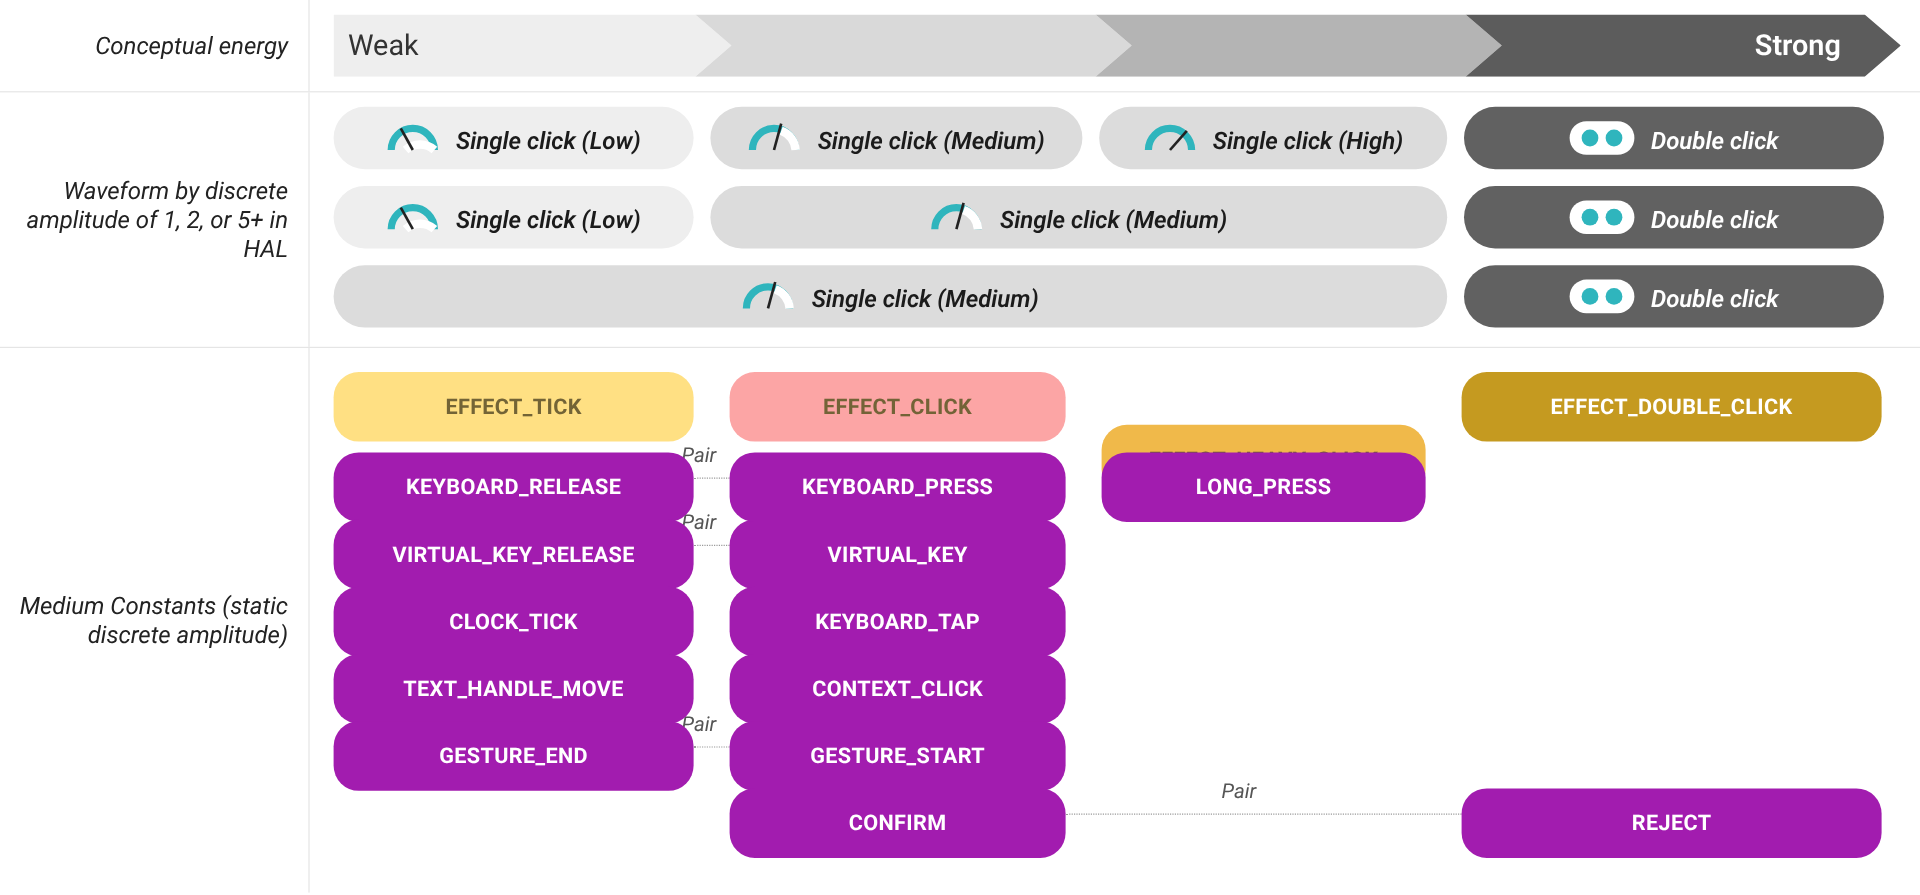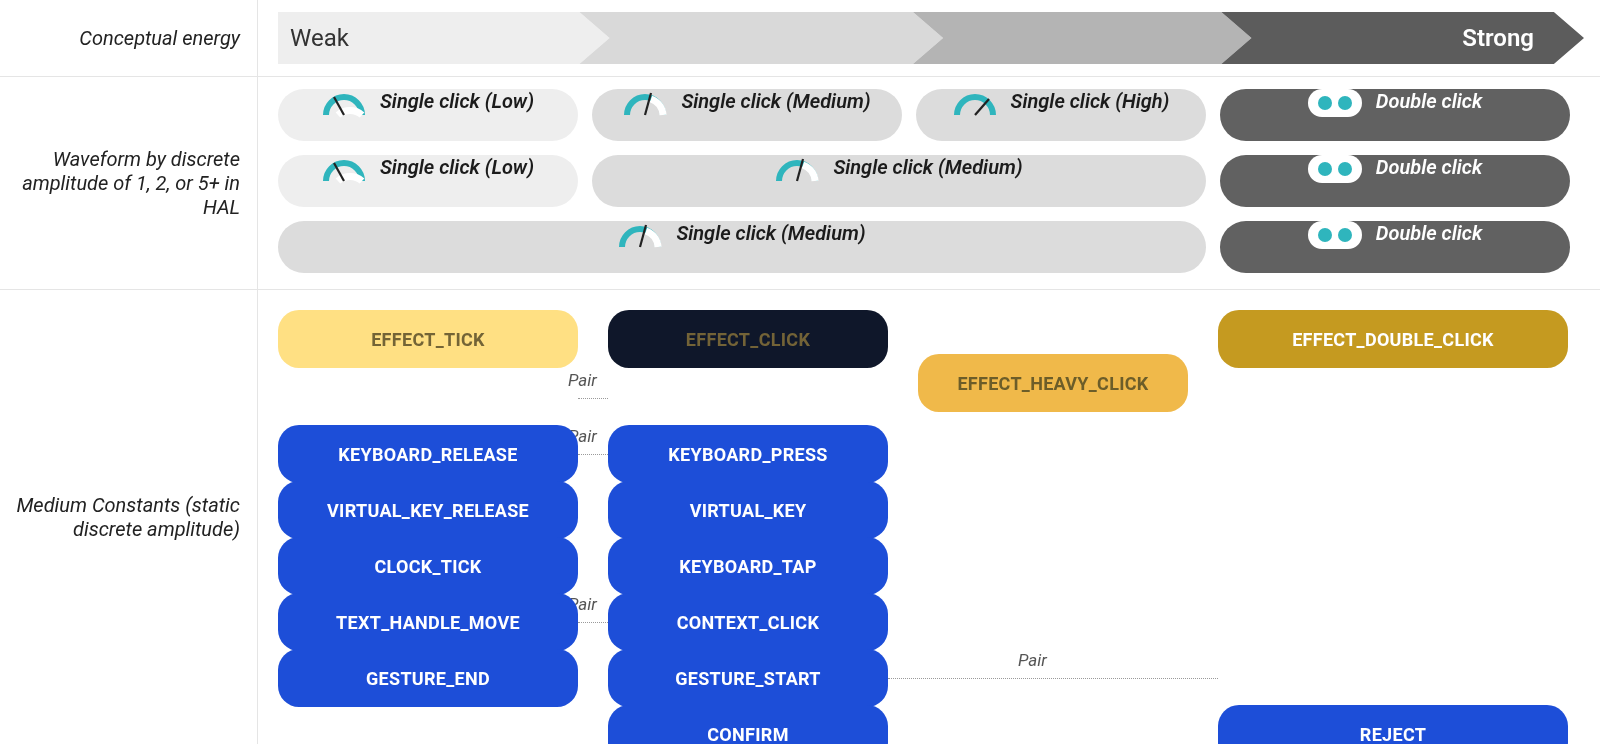--- a/index.html
+++ b/index.html
@@ -13,36 +13,36 @@
 
   
   .arrowbar { position: relative; height: 52px; display: flex; align-items: center; }
   .arrowbar svg { position: absolute; inset: 0; }
   .arrowbar .lab { position: absolute; font-size: 24px; }
   .arrowbar .lab.left { left: 12px; color: #333; font-weight: 400; }
   .arrowbar .lab.right { right: 50px; color: #fff; font-weight: 600; }
 
   
   .wf-line { display: flex; gap: 14px; margin-bottom: 14px; }
-  .cap { height: 52px; border-radius: 26px; display: flex; align-items: flex-start; justify-content: center; gap: 14px; font-style: italic; font-weight: 600; font-size: 20px; padding: 0 20px; }
+  .cap { height: 52px; border-radius: 26px; display: flex; align-items: flex-end; justify-content: center; gap: 14px; font-style: italic; font-weight: 600; font-size: 20px; padding: 12px 20px; }
   .cap.bg-light  { background: #eeeeee; color: #1b1b1b; }
   .cap.bg-mid    { background: #dcdcdc; color: #1b1b1b; font-style: italic; }
   .cap.bg-dark   { background: #616161; color: #fff; font-style: italic; }
   .gauge { width: 44px; height: 30px; display: inline-flex; align-items: center; justify-content: center; }
   .dots { width: 54px; height: 28px; border-radius: 14px; background: #fff; display: inline-flex; align-items: center; justify-content: center; gap: 6px; }
   .dots span { width: 14px; height: 14px; border-radius: 50%; background: #2fb5bd; }
 
   
   .const-grid { position: relative; height: 430px; }
   .pill { position: absolute; height: 58px; border-radius: 21px; display: flex; align-items: center; justify-content: center; font-weight: 700; font-size: 18px; letter-spacing: 0.3px; }
   .pill.yellow-light { background: #ffe083; color: #736436; }
-  .pill.yellow-mid   { background: #0f172a; color: #736337; }
+  .pill.yellow-mid   { background: #fca5a5; color: #736337; }
   .pill.yellow-deep  { background: #f0b94a; color: #6c5d29; margin-top: 44px; }
   .pill.gold         { background: #c59a20; color: #fff; }
-  .pill.green        { background: #1d4ed8; color: #fff; margin-top: 48px; }
+  .pill.green        { background: #a21caf; color: #fff; }
   .pair-conn { position: absolute; border-top: 1px dotted #9a9a9a; height: 0; }
   .pair-lab { position: absolute; font-style: italic; font-size: 17px; color: #555; }
 </style>
 </head>
 <body>
 
 <div class="wrap">
 
   <div class="row">
     <div class="sidecol">Conceptual energy</div>
@@ -183,19 +183,20 @@
         <div class="pill green" style="left:0px; top:243px; width:300px">TEXT_HANDLE_MOVE</div>
         <div class="pill green" style="left:0px; top:299px; width:300px">GESTURE_END</div>
 
         <div class="pill green" style="left:330px; top:131px; width:280px">VIRTUAL_KEY</div>
         <div class="pill green" style="left:330px; top:75px;  width:280px">KEYBOARD_PRESS</div>
         <div class="pill green" style="left:330px; top:187px; width:280px">KEYBOARD_TAP</div>
         <div class="pill green" style="left:330px; top:243px; width:280px">CONTEXT_CLICK</div>
         <div class="pill green" style="left:330px; top:299px; width:280px">GESTURE_START</div>
         <div class="pill green" style="left:330px; top:355px; width:280px">CONFIRM</div>
 
+        <div class="pill green" style="left:640px; top:75px; width:270px">LONG_PRESS</div>
 
         <div class="pill green" style="left:940px; top:355px; width:350px">REJECT</div>
       </div>
     </div>
   </div>
 
 </div>
 
 </body></html>

